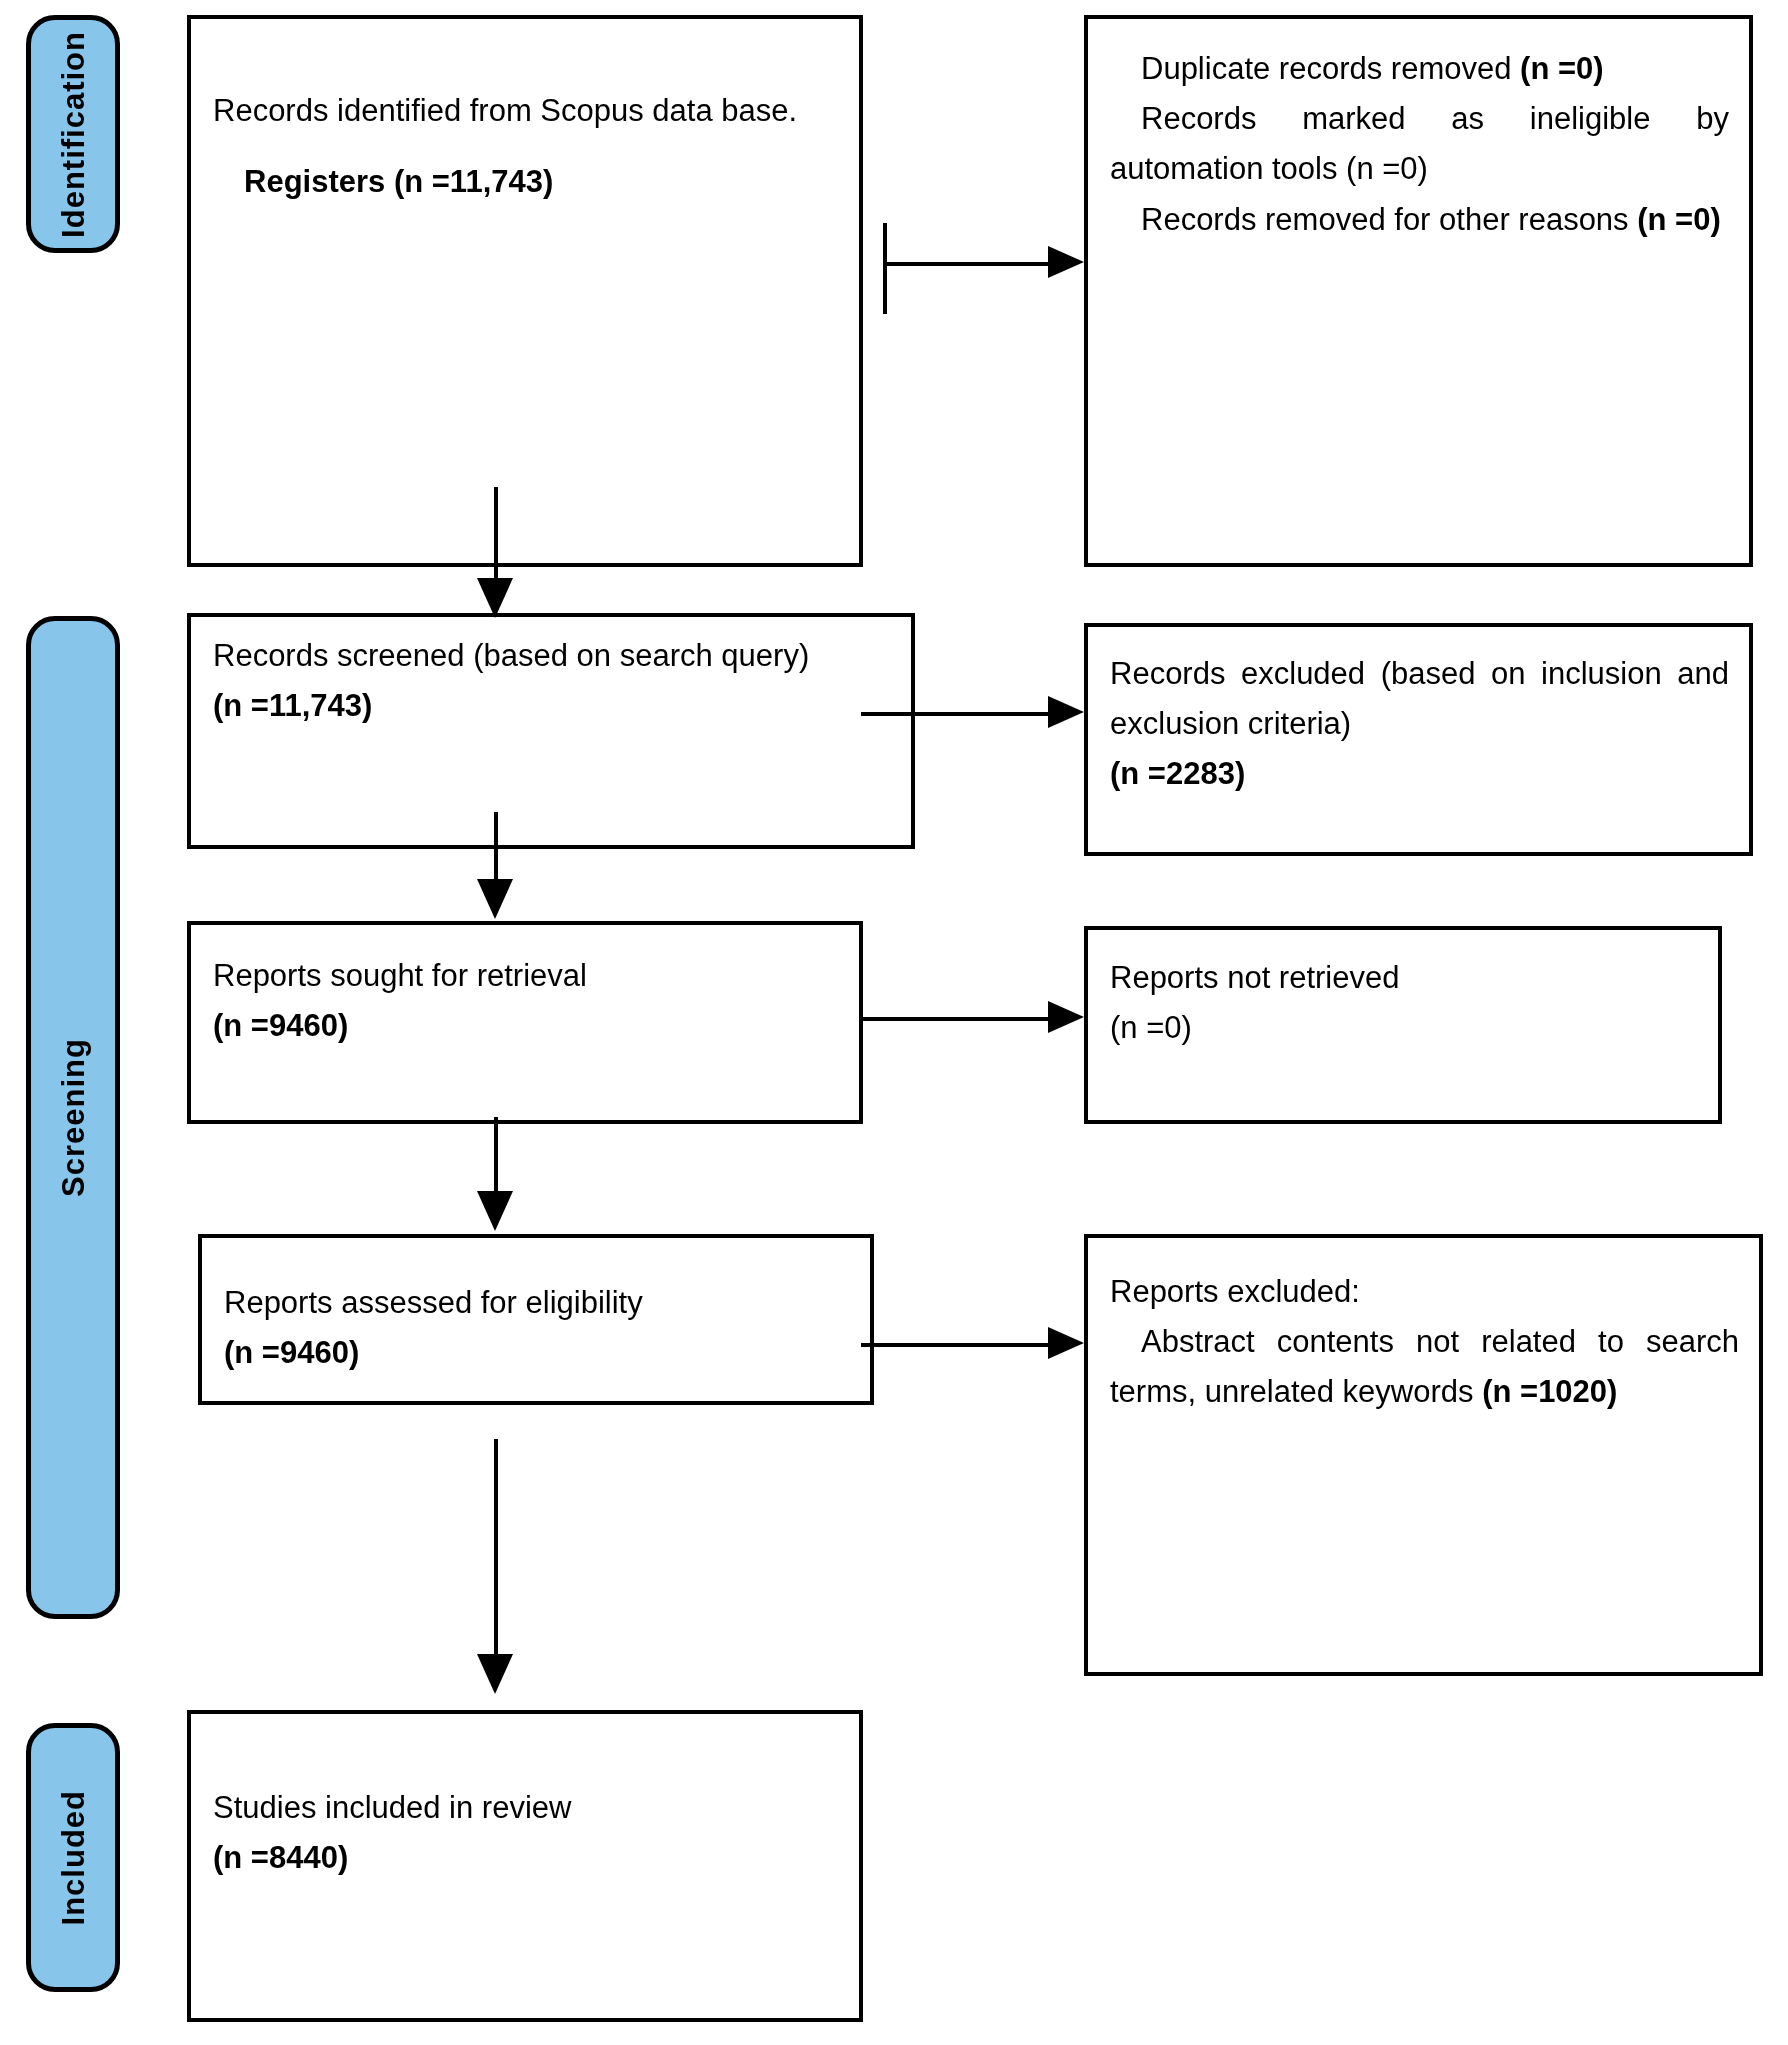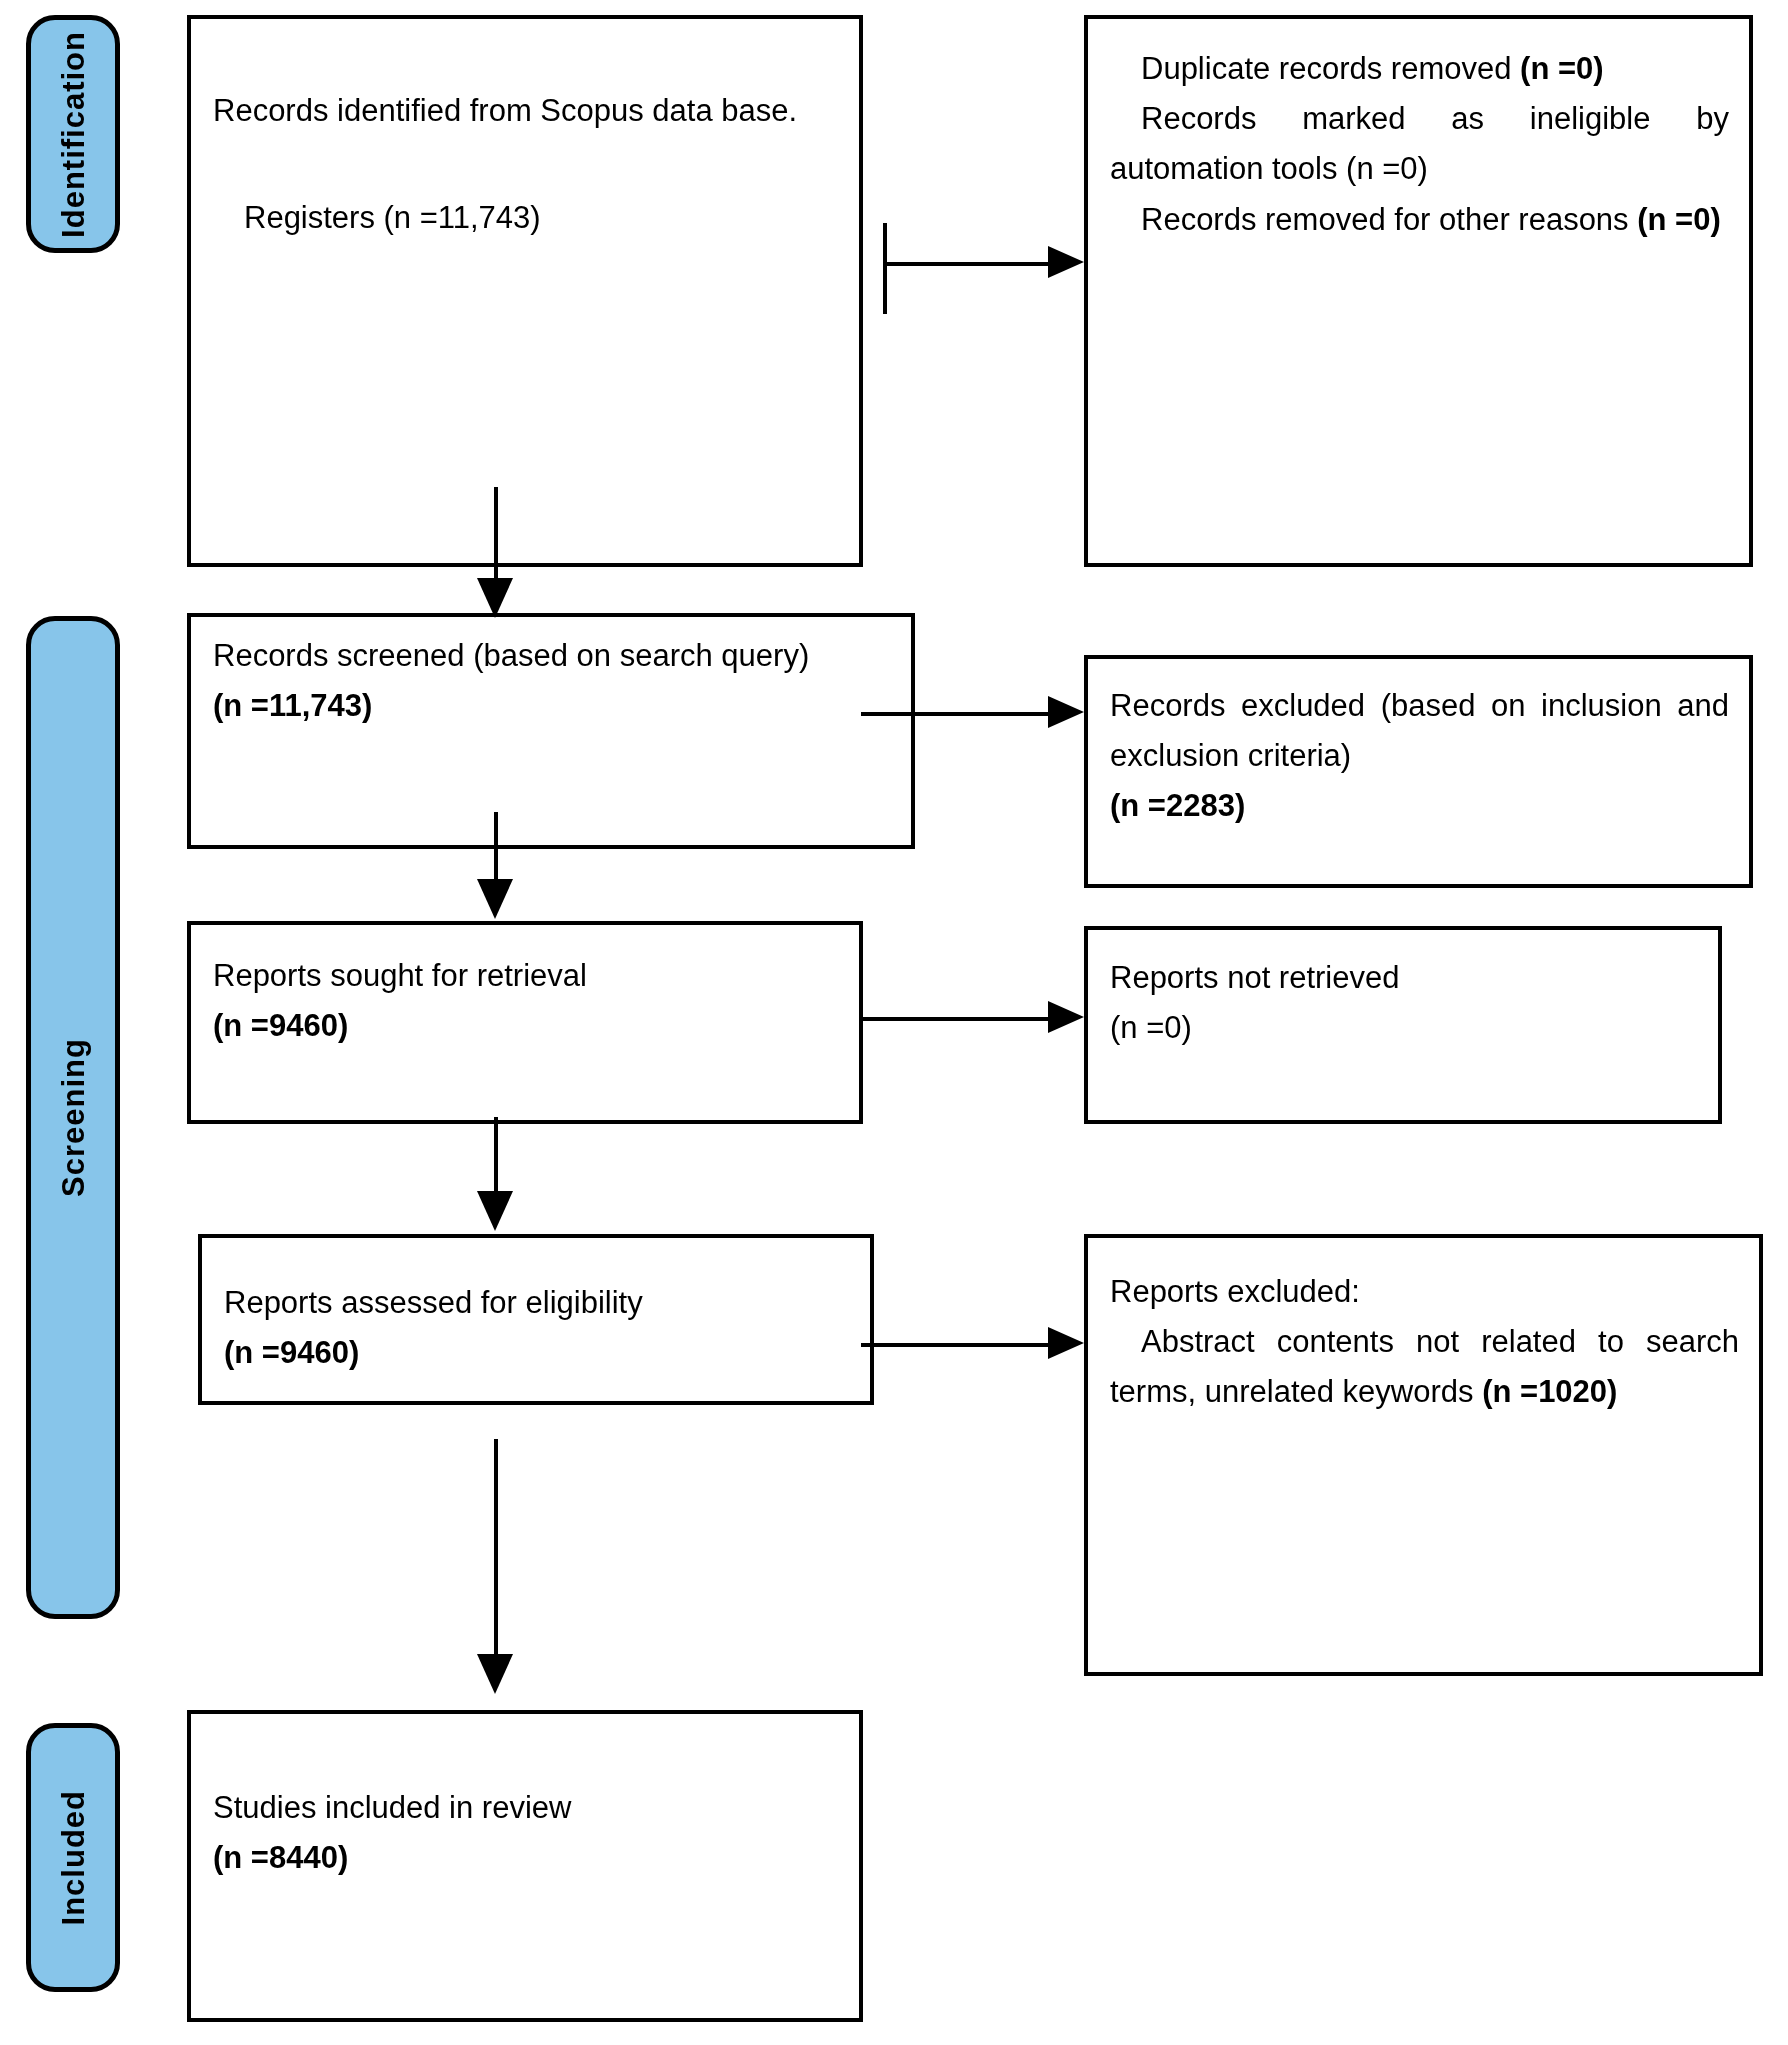--- a/index.html
+++ b/index.html
@@ -77,41 +77,41 @@
     <span class="phase-label">Screening</span>
   </div>
 
   <div class="phase-bar" style="left:26px;top:1723px;width:94px;height:269px;">
     <span class="phase-label">Included</span>
   </div>
 
   <div class="node" style="left:187px;top:15px;width:676px;height:552px;padding-top:67px;">
     <p class="nojust">Records identified from Scopus data base.</p>
     <span class="gap"></span>
-    <p class="nojust indent" style="font-weight:normal;margin-top:36px;">Registers (n =11,743)</p>
+    <p class="nojust indent" style="font-weight:bold;">Registers (n =11,743)</p>
   </div>
 
   <div class="node" style="left:1084px;top:15px;width:669px;height:552px;padding-top:25px;">
     <p class="indent">
       <span>Duplicate records removed </span><b>(n =0)</b>
     </p>
     <p class="indent">
       <span>Records marked as ineligible by automation tools </span><span>(n =0)</span>
     </p>
     <p class="indent">
       <span>Records removed for other reasons </span><b>(n =0)</b>
     </p>
   </div>
 
   <div class="node" style="left:187px;top:613px;width:728px;height:236px;padding-top:14px;">
     <p class="nojust">Records screened (based on search query)</p>
     <p class="nojust" style="font-weight:bold;">(n =11,743)</p>
   </div>
 
-  <div class="node" style="left:1084px;top:623px;width:669px;height:233px;padding-top:22px;margin-top:32px;">
+  <div class="node" style="left:1084px;top:623px;width:669px;height:233px;padding-top:22px;">
     <p>Records excluded (based on inclusion and exclusion criteria)</p>
     <p class="nojust" style="font-weight:bold;">(n =2283)</p>
   </div>
 
   <div class="node" style="left:187px;top:921px;width:676px;height:203px;padding-top:26px;">
     <p class="nojust">Reports sought for retrieval</p>
     <p class="nojust" style="font-weight:bold;">(n =9460)</p>
   </div>
 
   <div class="node" style="left:1084px;top:926px;width:638px;height:198px;padding-top:23px;">

